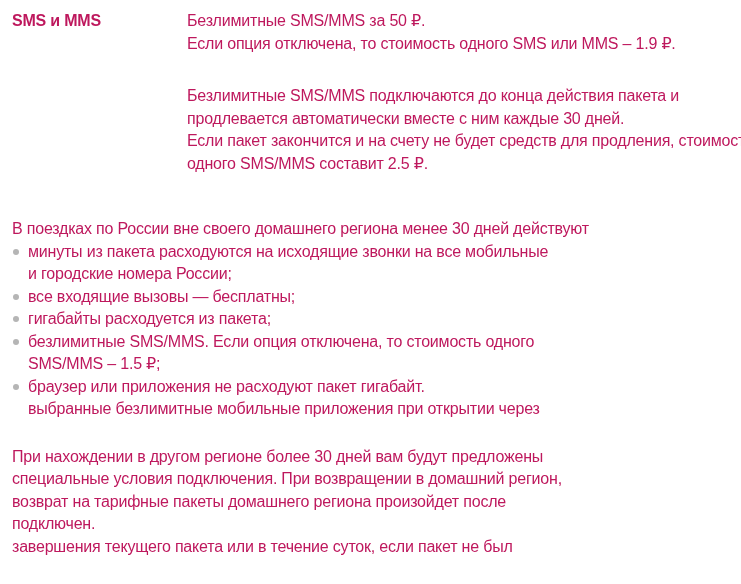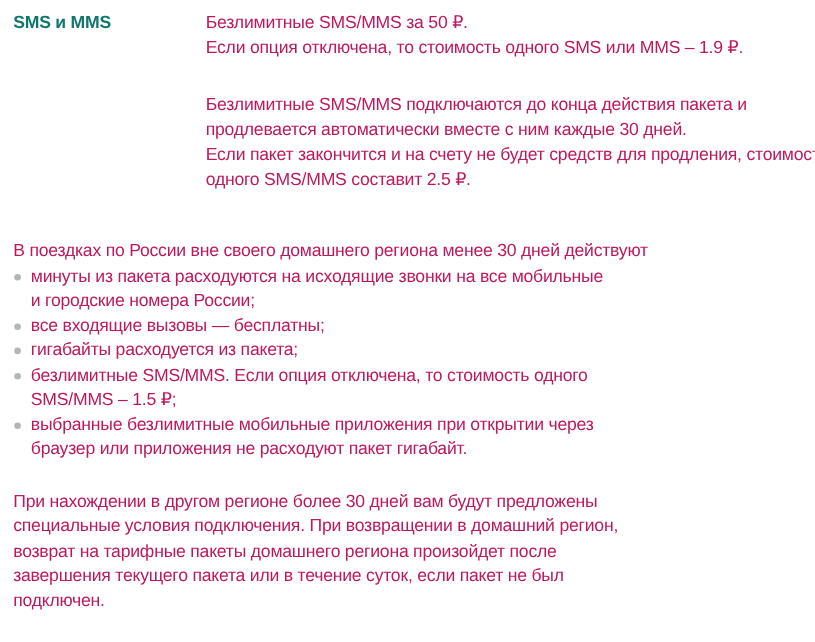--- a/index.html
+++ b/index.html
@@ -26,21 +26,21 @@
   }
   .row-travel {
     margin-top: 43px;
   }
   .label-col {
     flex: 0 0 175px;
     width: 175px;
     font-size: 16px;
     font-weight: bold;
     line-height: 22.5px;
-    color: #0f766e;
+    color: #be185d;
     letter-spacing: -0.2px;
   }
   .content-col {
     flex: 1 1 auto;
     min-width: 0;
     font-size: 16px;
     line-height: 22.5px;
     color: #be185d;
     letter-spacing: -0.2px;
   }
@@ -112,27 +112,27 @@
           <span class="line">все входящие вызовы — бесплатны;</span>
         </li>
         <li>
           <span class="line">гигабайты расходуется из пакета;</span>
         </li>
         <li>
           <span class="line">безлимитные SMS/MMS. Если опция отключена, то стоимость одного</span>
           <span class="line">SMS/MMS – 1.5 ₽;</span>
         </li>
         <li>
+          <span class="line">браузер или приложения не расходуют пакет гигабайт.</span>
           <span class="line">выбранные безлимитные мобильные приложения при открытии через</span>
-          <span class="line">браузер или приложения не расходуют пакет гигабайт.</span>
         </li>
       </ul>
       <p class="para outro">
         <span class="line">При нахождении в другом регионе более 30 дней вам будут предложены</span>
         <span class="line">специальные условия подключения. При возвращении в домашний регион,</span>
         <span class="line">возврат на тарифные пакеты домашнего региона произойдет после</span>
+        <span class="line">подключен.</span>
         <span class="line">завершения текущего пакета или в течение суток, если пакет не был</span>
-        <span class="line">подключен.</span>
       </p>
     </div>
   </section>
 
 </div>
 
 </body></html>

